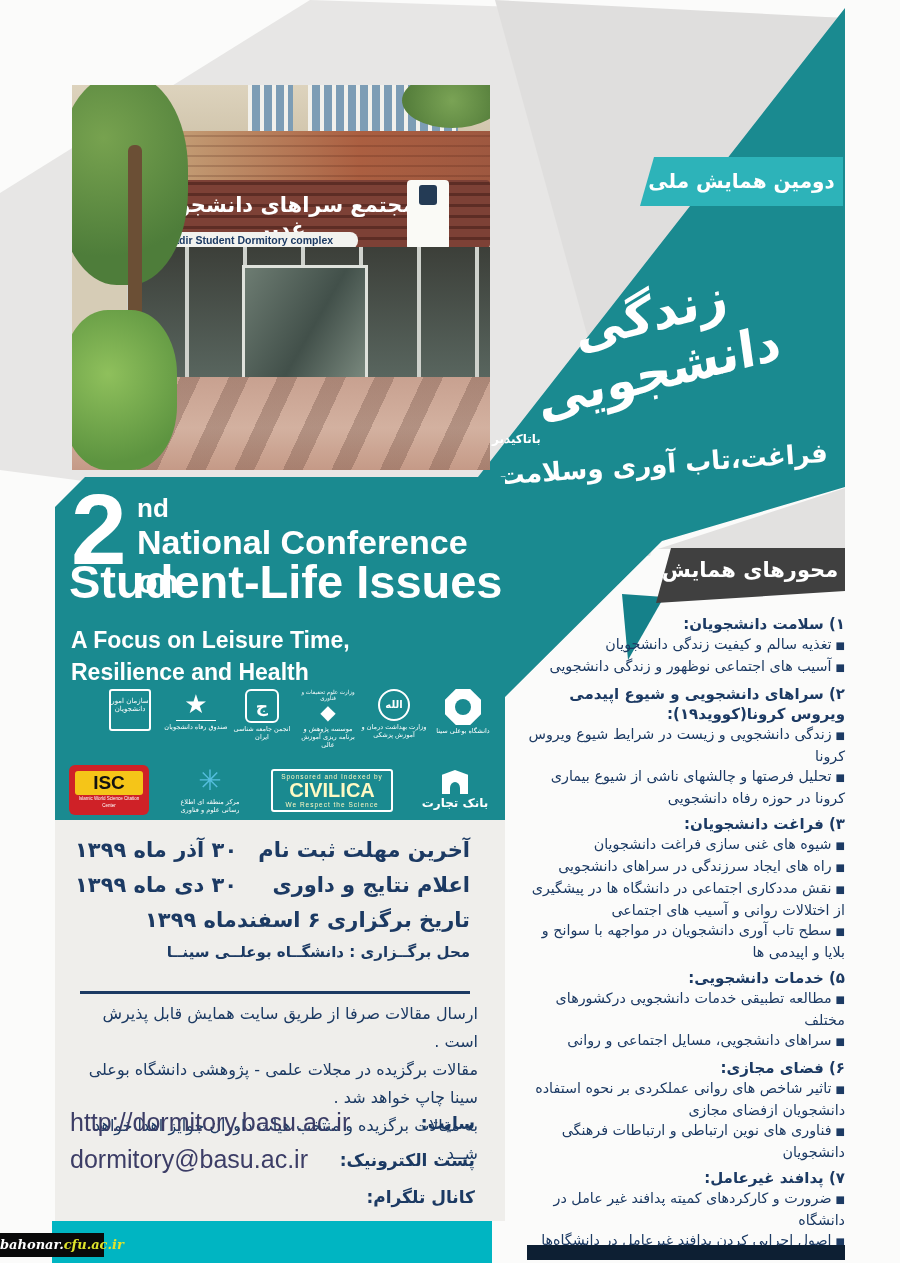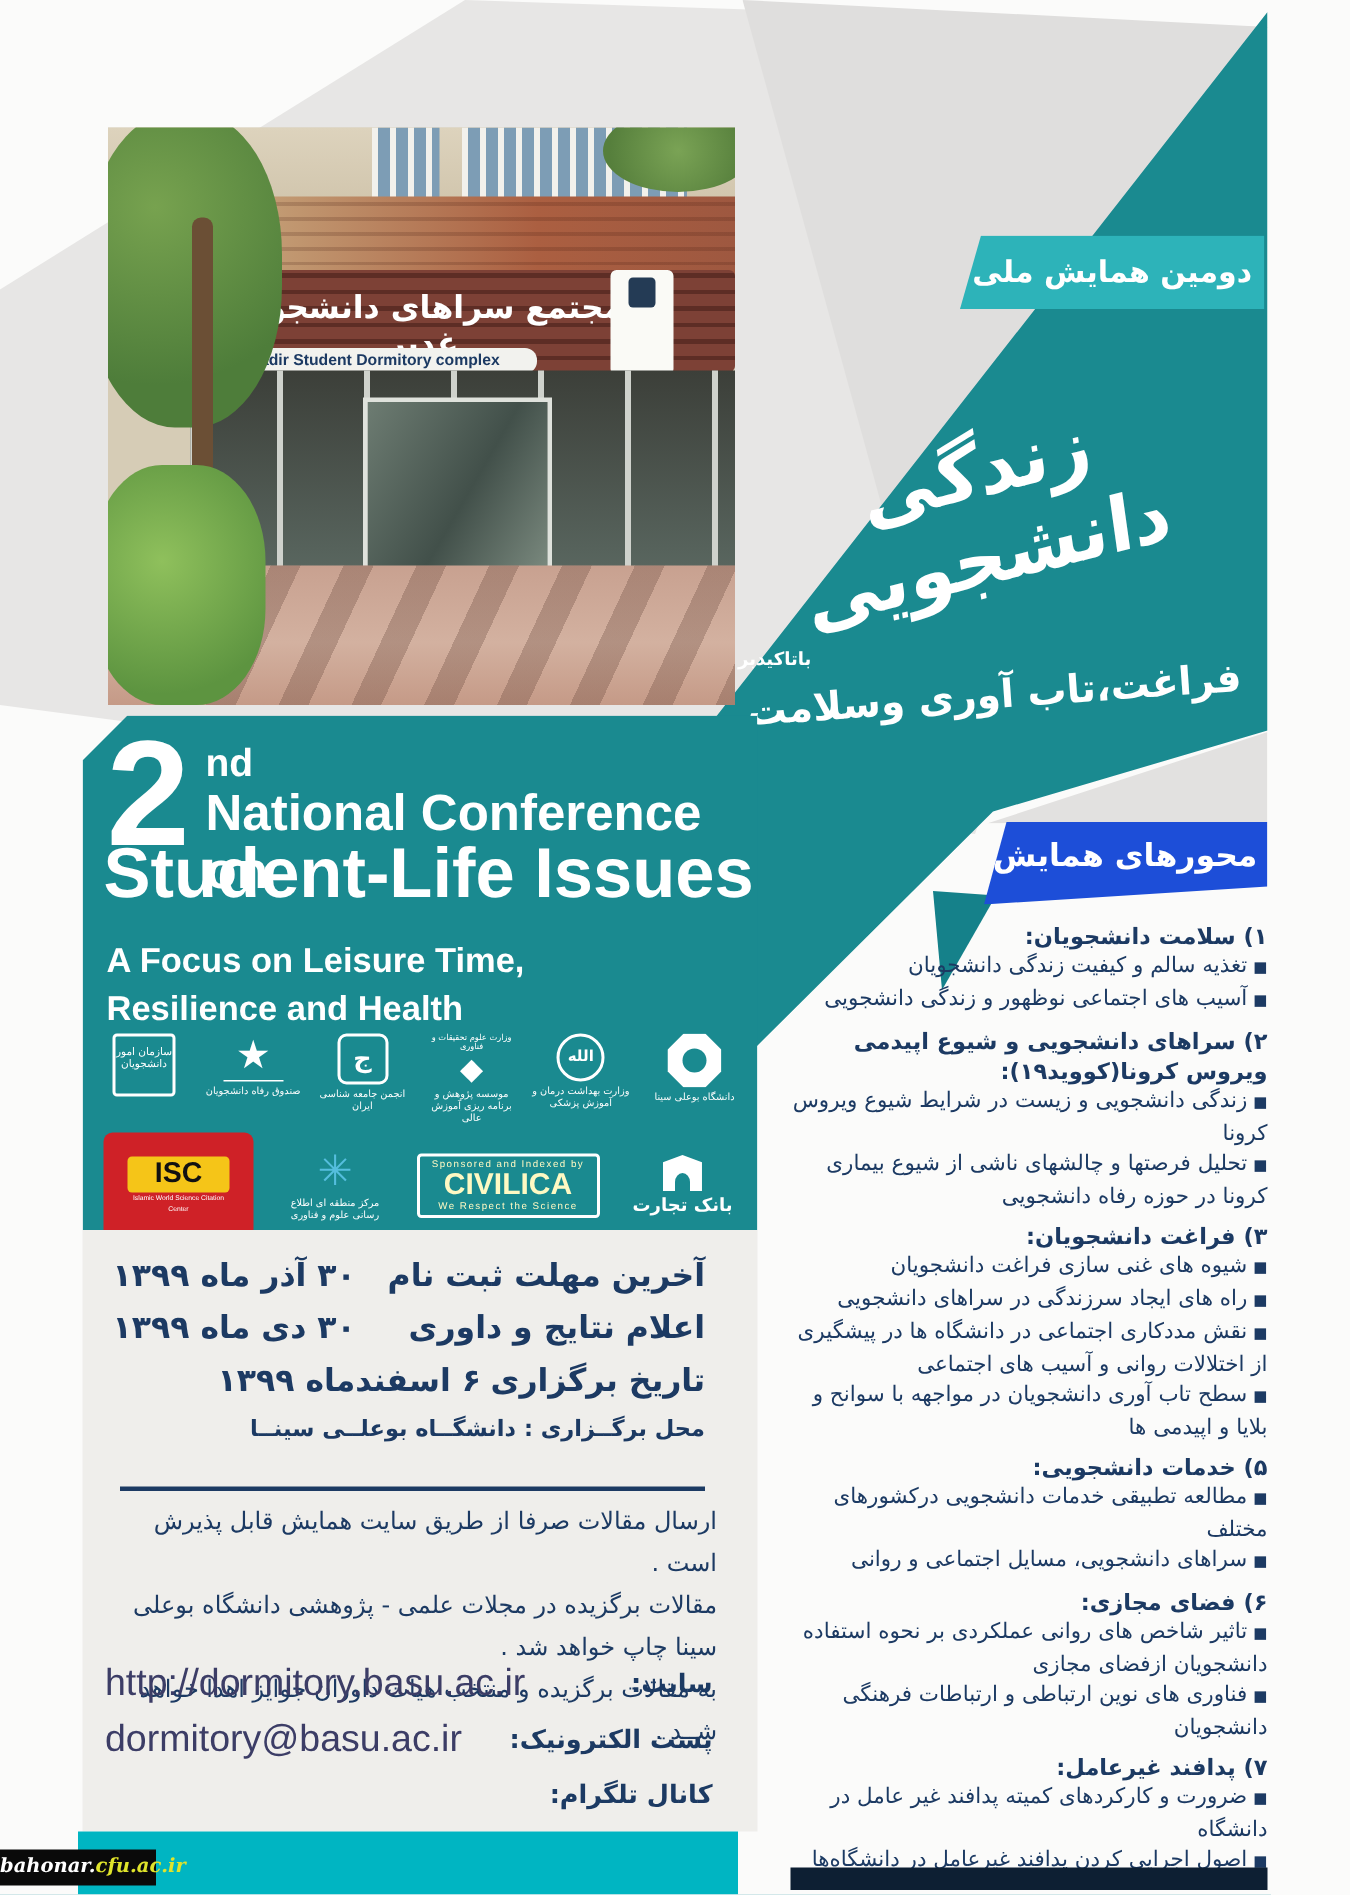--- a/index.html
+++ b/index.html
@@ -18,21 +18,21 @@
          clip-path:polygon(495px 0,845px 18px,648px 556px);}
   .teal-wedge{left:0;top:0;width:900px;height:1263px;background:#1a8a90;
          clip-path:polygon(845px 8px,845px 487px,662px 541px,500px 702px,460px 500px);}
   .fold{left:620px;top:588px;width:46px;height:72px;background:#15818a;
          clip-path:polygon(2px 6px,44px 9px,8px 72px);}
   .gray-wedge2{left:658px;top:483px;width:187px;height:66px;background:#e2e1e0;
          clip-path:polygon(187px 5px,187px 66px,0 66px);}
   .band{left:640px;top:157px;width:203px;height:49px;background:#2db3b9;
          clip-path:polygon(14px 0,203px 0,203px 49px,0 49px);
          line-height:49px;font-size:20px;font-weight:bold;}
-  .topics-banner{left:655px;top:548px;width:190px;height:55px;background:#1d4ed8;
+  .topics-banner{left:655px;top:548px;width:190px;height:55px;background:#404040;
          clip-path:polygon(16px 0,190px 0,190px 43px,1px 55px);
          font-size:21px;font-weight:bold;padding-top:0;line-height:44px;}
   
   .callig-main{left:455px;top:285px;width:400px;font-size:50px;font-weight:bold;
          transform:rotate(-14deg) skewX(-6deg);}
   .callig-label{left:492px;top:432px;font-size:12px;font-weight:bold;}
   .callig-emph{left:488px;top:449px;width:350px;font-size:26px;font-weight:bold;
          transform:rotate(-4deg);}
   
   .title-block{left:55px;top:477px;width:450px;height:343px;background:#1a8a90;
@@ -101,21 +101,21 @@
   </div>
 
   <div class="abs title-block">
     <div class="abs en white" style="left:16px;top:2px;font-size:100px;font-weight:bold;line-height:1;">2</div>
     <div class="abs en white" style="left:82px;top:16px;font-size:26px;font-weight:bold;">nd</div>
     <div class="abs en white" style="left:82px;top:46px;font-size:34px;font-weight:bold;">National Conference on</div>
     <div class="abs en white" style="left:14px;top:77px;font-size:47px;font-weight:bold;">Student-Life Issues</div>
     <div class="abs en white" style="left:16px;top:150px;font-size:23px;font-weight:bold;">A Focus on Leisure  Time,</div>
     <div class="abs en white" style="left:16px;top:182px;font-size:23px;font-weight:bold;">Resilience and Health</div>
 
-    <div class="abs" style="left:8px;top:212px;width:436px;height:70px;display:flex;justify-content:space-between;">
+    <div class="abs" style="left:8px;top:212px;width:436px;height:70px;display:flex;justify-content:flex-end;">
       <div class="lg1">
         <div style="margin:0 auto;width:38px;height:38px;border:2px solid #fff;border-radius:3px;overflow:hidden;">
           <div class="fa" style="font-size:7px;line-height:1.2;padding-top:6px;">سازمان امور دانشجویان</div>
         </div>
       </div>
       <div class="lg1">
         <div style="font-size:26px;line-height:30px;">★</div>
         <div style="border-top:1.5px solid #fff;width:40px;margin:1px auto;"></div>
         <div class="fa cap">صندوق رفاه دانشجویان</div>
       </div>
@@ -134,21 +134,21 @@
       </div>
       <div class="lg1" style="width:72px;">
         <div style="margin:0 auto;width:36px;height:36px;background:#fff;clip-path:polygon(30% 0,70% 0,100% 30%,100% 70%,70% 100%,30% 100%,0 70%,0 30%);display:flex;align-items:center;justify-content:center;">
           <div style="width:16px;height:16px;background:#1a8a90;border-radius:50%;"></div>
         </div>
         <div class="fa cap">دانشگاه بوعلی سینا</div>
       </div>
     </div>
 
     <div class="abs" style="left:14px;top:288px;width:424px;height:50px;display:flex;align-items:center;justify-content:space-between;">
-      <div style="width:68px;background:#cf2127;border-radius:6px;padding:16px;text-align:center;">
+      <div style="width:68px;background:#cf2127;border-radius:6px;padding:6px;text-align:center;">
         <div style="background:#f5c518;border-radius:3px;color:#111;font-weight:bold;font-size:19px;line-height:24px;" class="en">ISC</div>
         <div class="en" style="color:#fff;font-size:4.5px;line-height:7px;">Islamic World Science Citation Center</div>
       </div>
       <div style="width:74px;text-align:center;color:#fff;">
         <div style="font-size:28px;line-height:30px;color:#55bede;">✳</div>
         <div class="fa cap">مرکز منطقه ای اطلاع رسانی علوم و فناوری</div>
       </div>
       <div style="width:118px;border:2px solid #fff;border-radius:3px;text-align:center;color:#fef9c3;padding:2px 0;">
         <div class="en" style="font-size:6.5px;letter-spacing:1px;">Sponsored and Indexed by</div>
         <div class="en" style="font-size:20px;font-weight:bold;line-height:21px;">CIVILICA</div>

